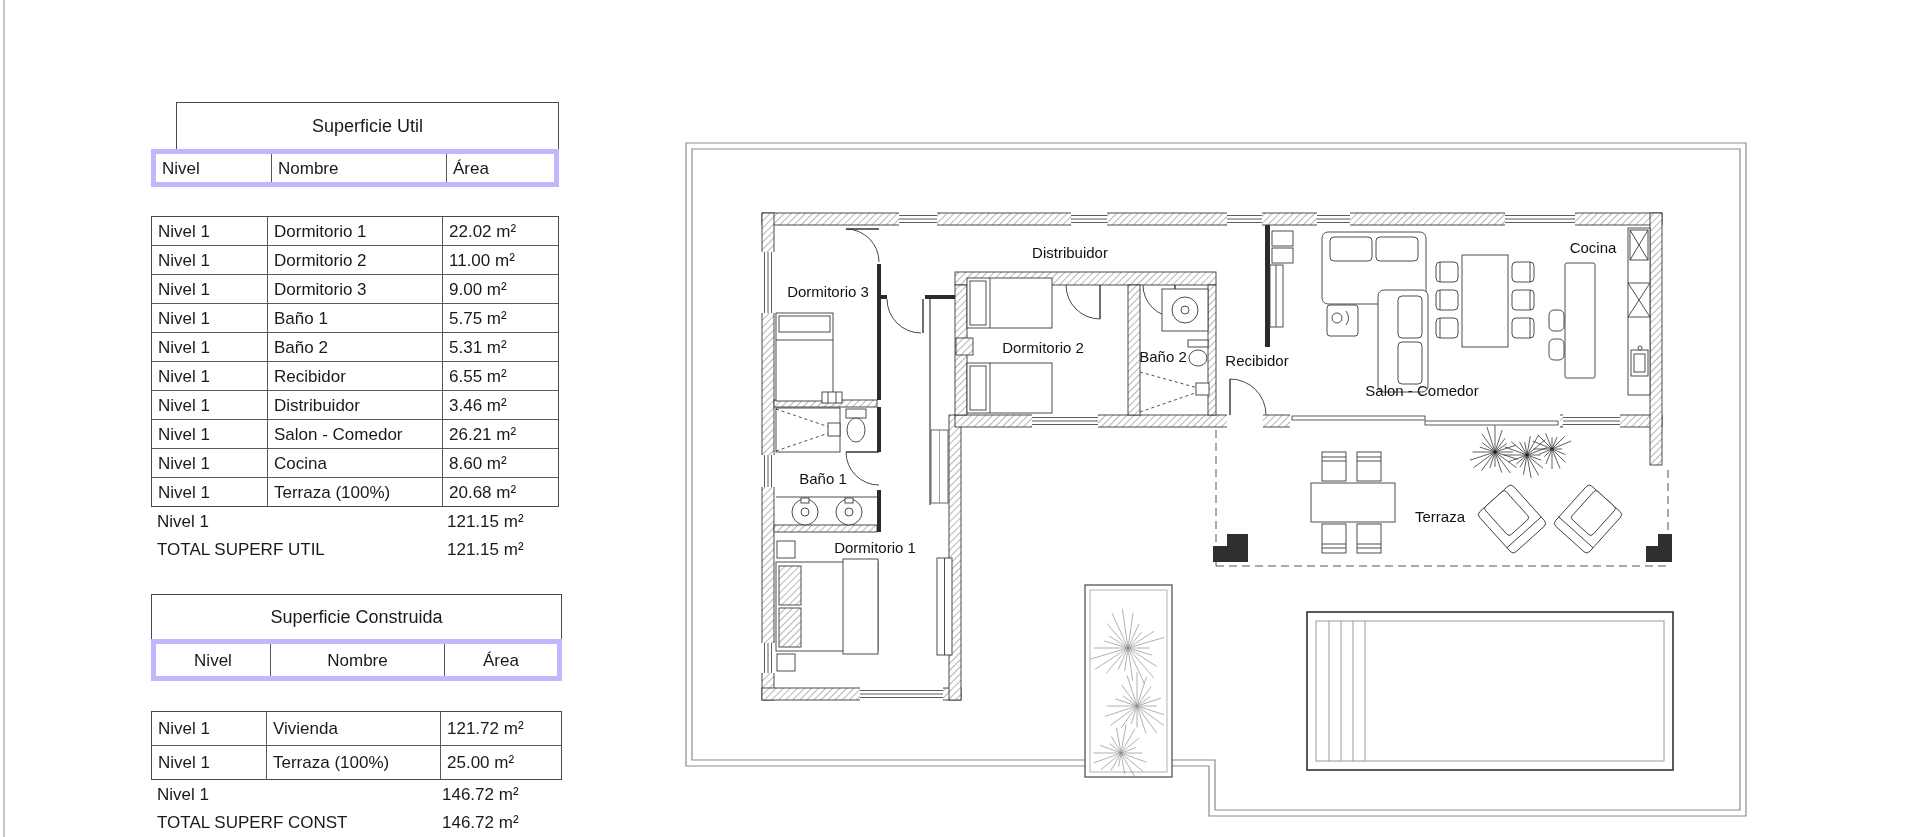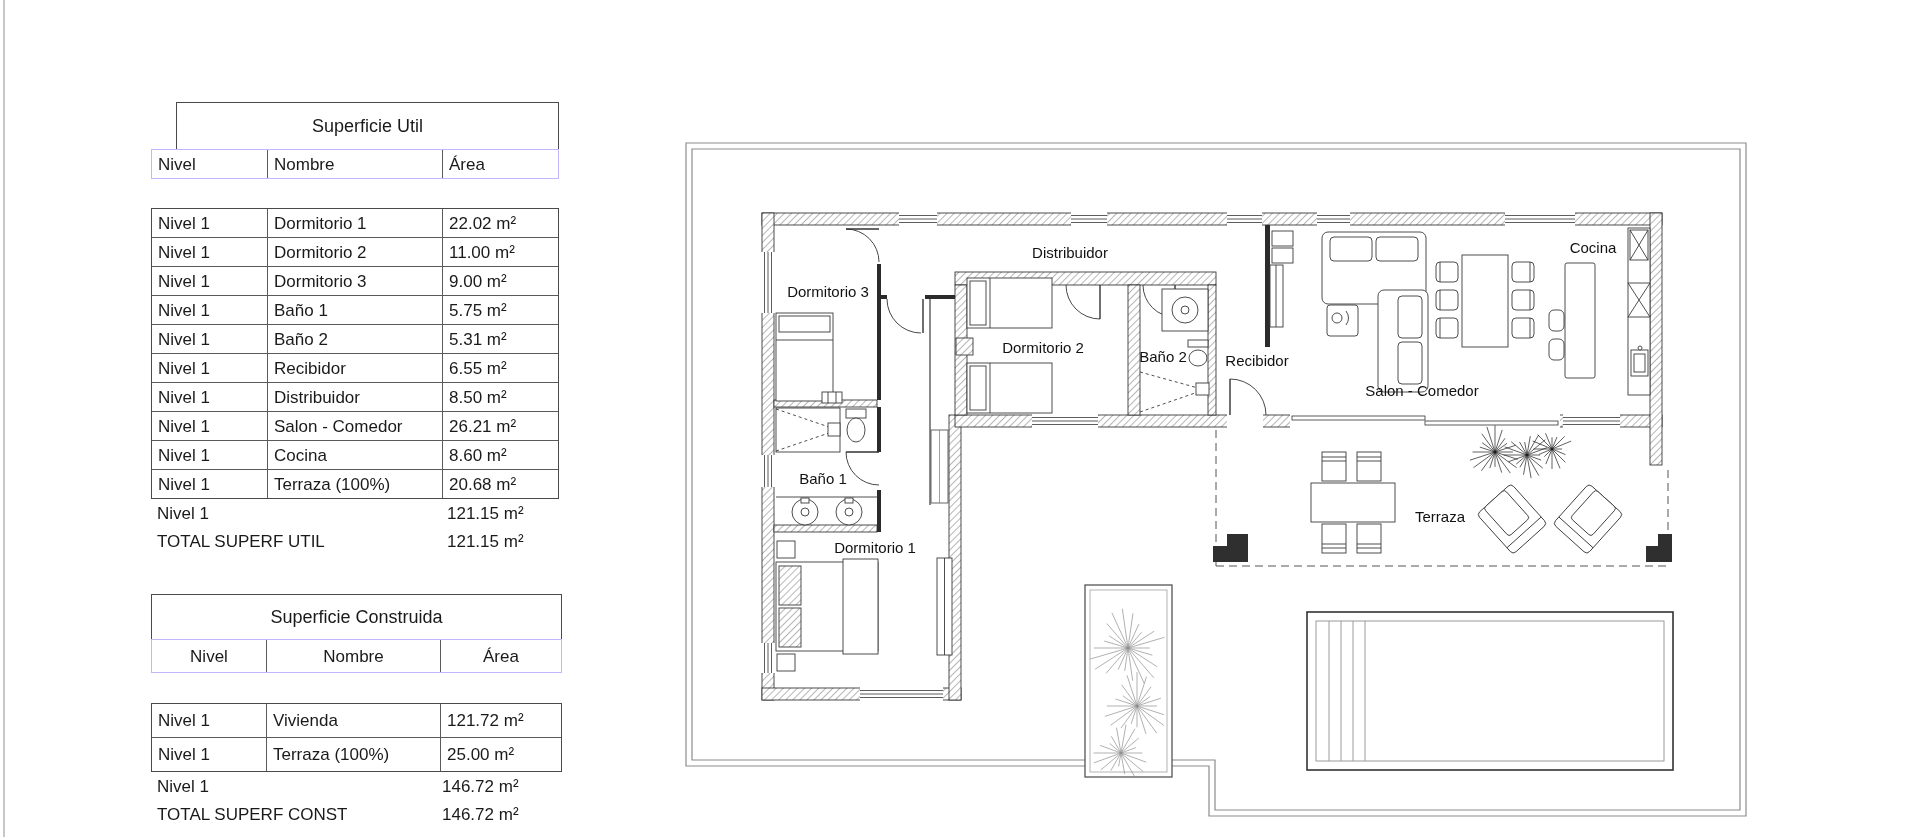--- a/index.html
+++ b/index.html
@@ -4,21 +4,21 @@
 <style>
   html,body{margin:0;padding:0;background:#ffffff;}
   .canvas{position:relative;width:1920px;height:837px;background:#ffffff;overflow:hidden;
           font-family:"Liberation Sans", sans-serif;color:#1a1a1a;}
   svg{position:absolute;left:0;top:0;}
 
   
   .tbl{position:absolute;font-size:17px;line-height:1;}
   .tbl-title{border:1px solid #4a4a4a;text-align:center;font-size:18px;
              display:flex;align-items:center;justify-content:center;}
-  .tbl-head{display:flex;border:1px solid #c4b5fd;margin-top:-1px;}
+  .tbl-head{display:flex;border:5px solid #c4b5fd;margin-top:-1px;}
   .tbl-body{border:1px solid #4a4a4a;}
   .tr{display:flex;border-bottom:1px solid #5a5a5a;}
   .tr:last-child{border-bottom:none;}
   .c{box-sizing:border-box;display:flex;align-items:center;padding-left:6px;
      border-right:1px solid #5a5a5a;overflow:hidden;white-space:nowrap;}
   .c:last-child{border-right:none;}
   .t1 .tbl-title{height:46px;margin-left:25px;}
   .t1 .tbl-head{height:28px;}
   .t1 .gap{height:29px;}
   .t1 .tr,.t1 .tbl-head{min-height:0;}
@@ -541,21 +541,21 @@
           <div class="c c3">5.31 m²</div>
         </div>
       <div class="tr">
           <div class="c c1">Nivel 1</div>
           <div class="c c2">Recibidor</div>
           <div class="c c3">6.55 m²</div>
         </div>
       <div class="tr">
           <div class="c c1">Nivel 1</div>
           <div class="c c2">Distribuidor</div>
-          <div class="c c3">8.50 m²</div>
+          <div class="c c3">3.46 m²</div>
         </div>
       <div class="tr">
           <div class="c c1">Nivel 1</div>
           <div class="c c2">Salon - Comedor</div>
           <div class="c c3">26.21 m²</div>
         </div>
       <div class="tr">
           <div class="c c1">Nivel 1</div>
           <div class="c c2">Cocina</div>
           <div class="c c3">8.60 m²</div>

